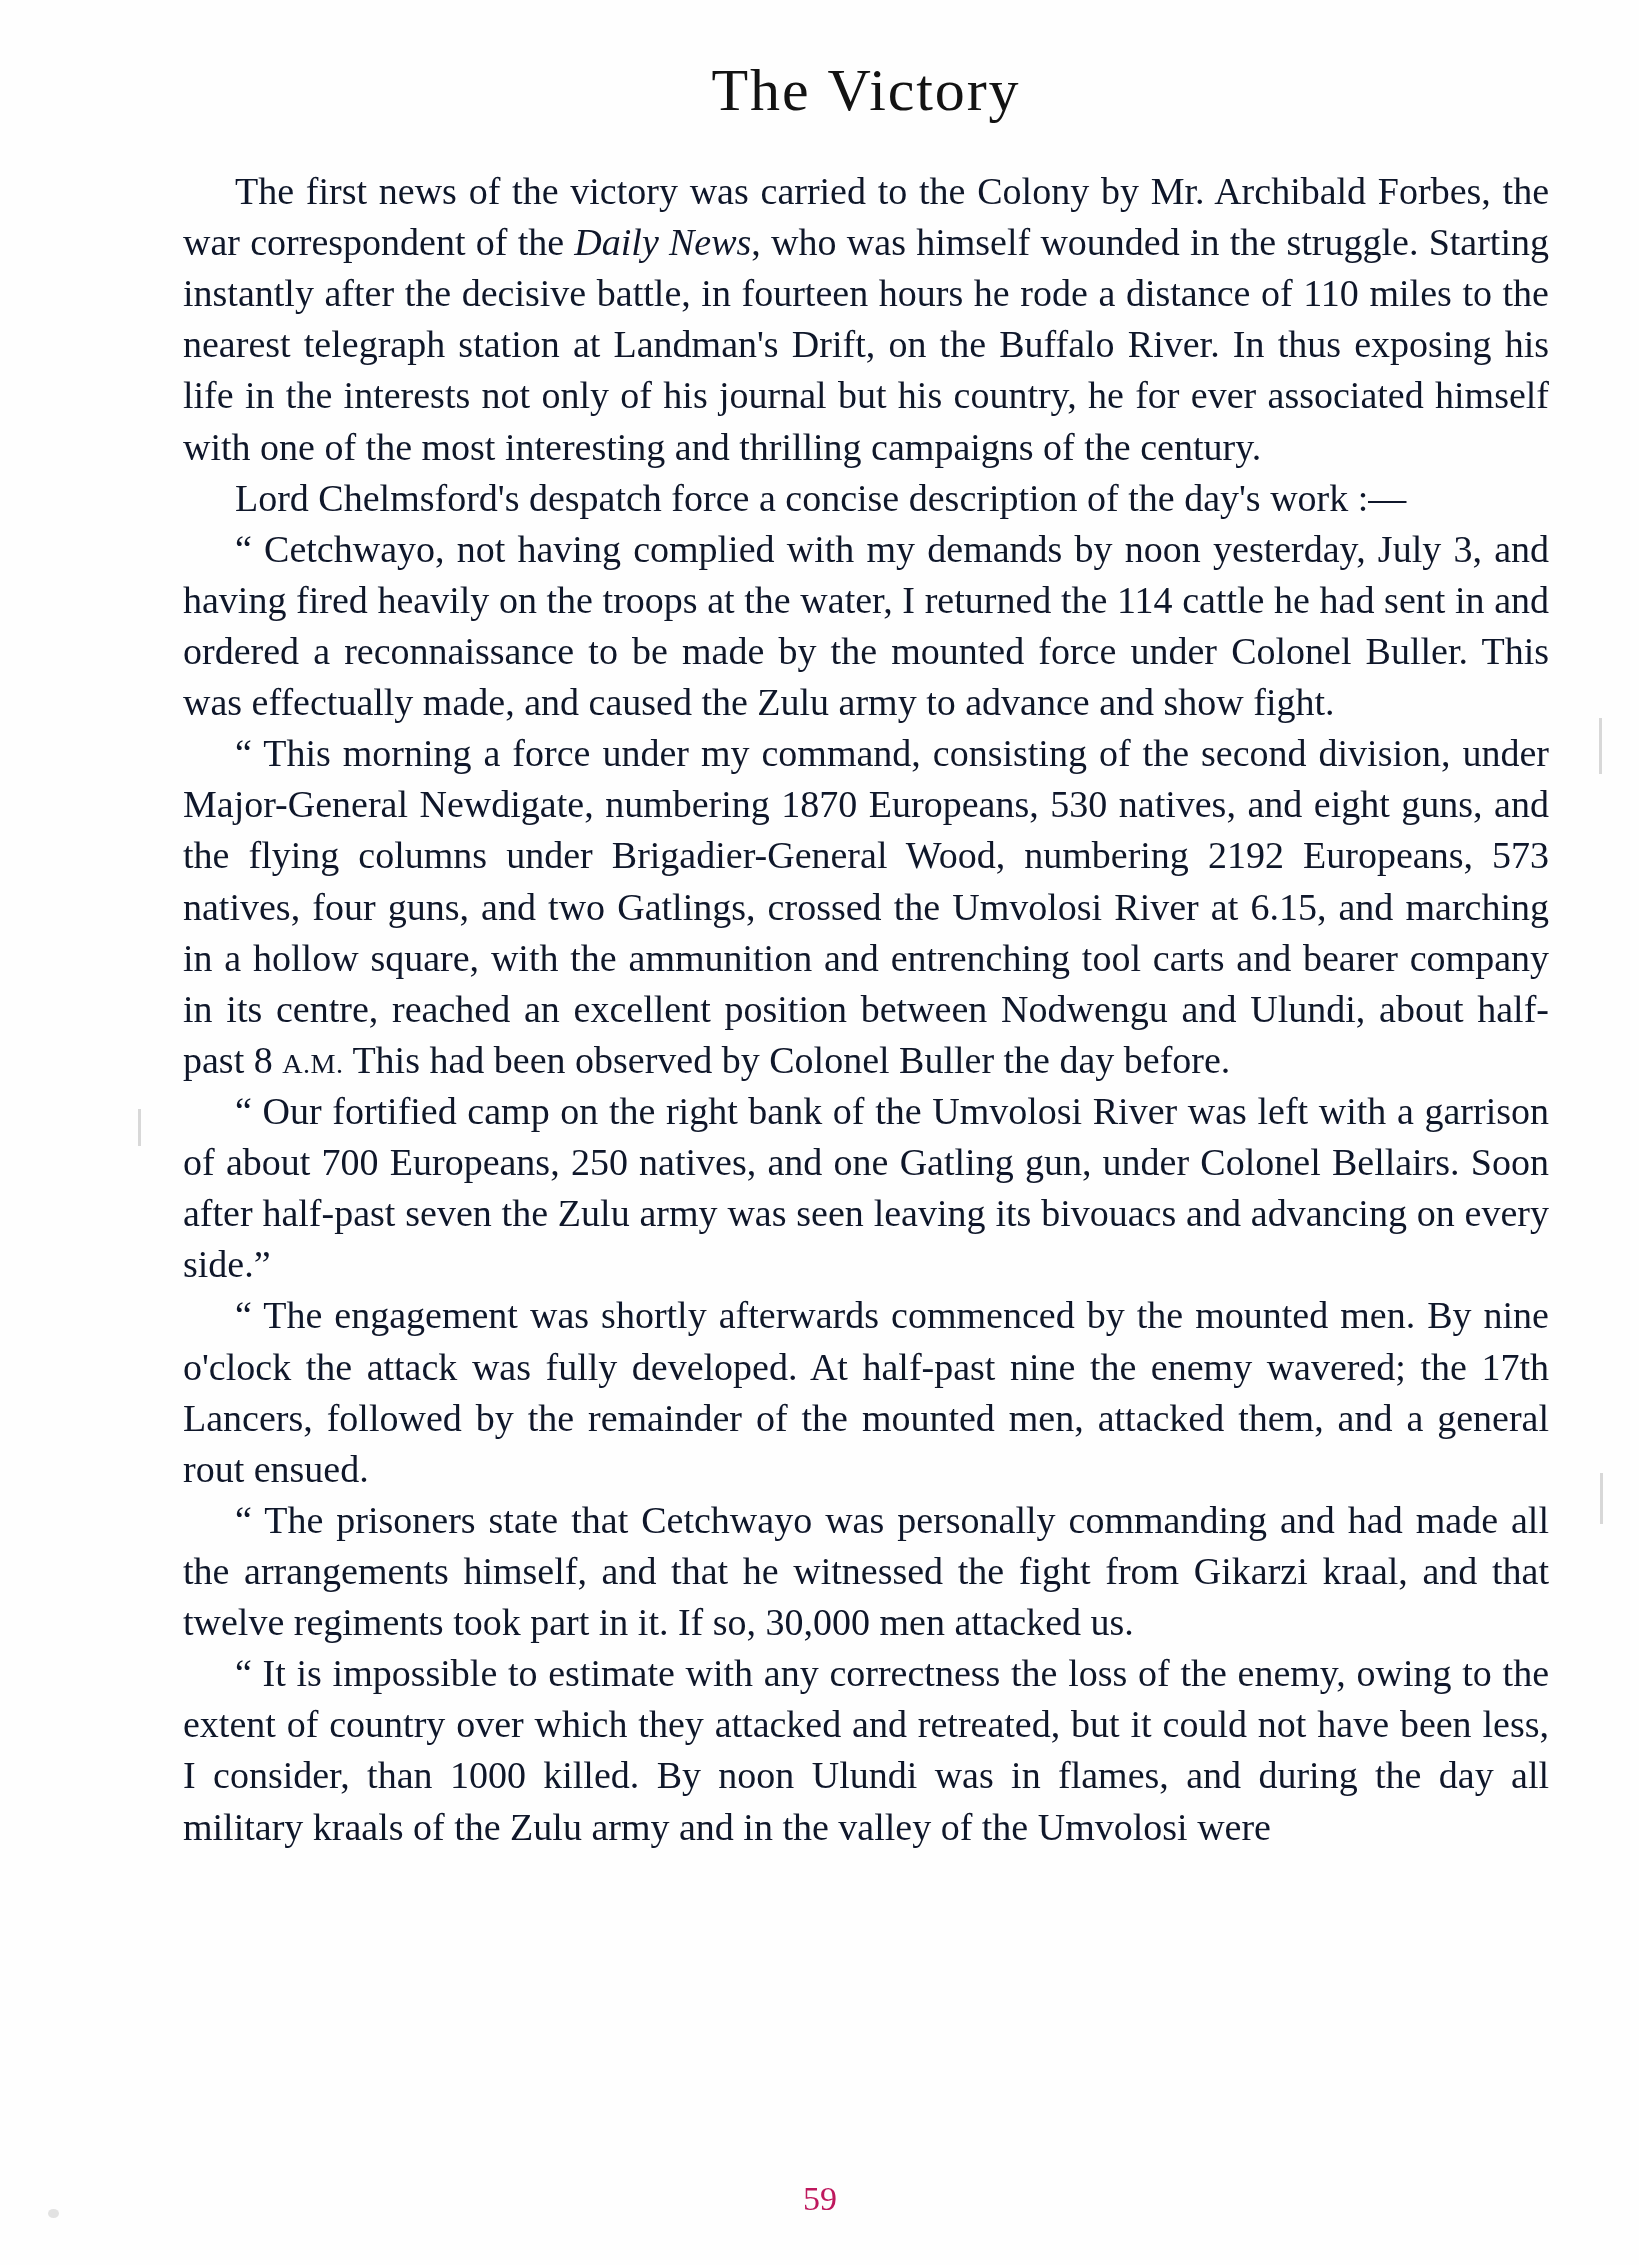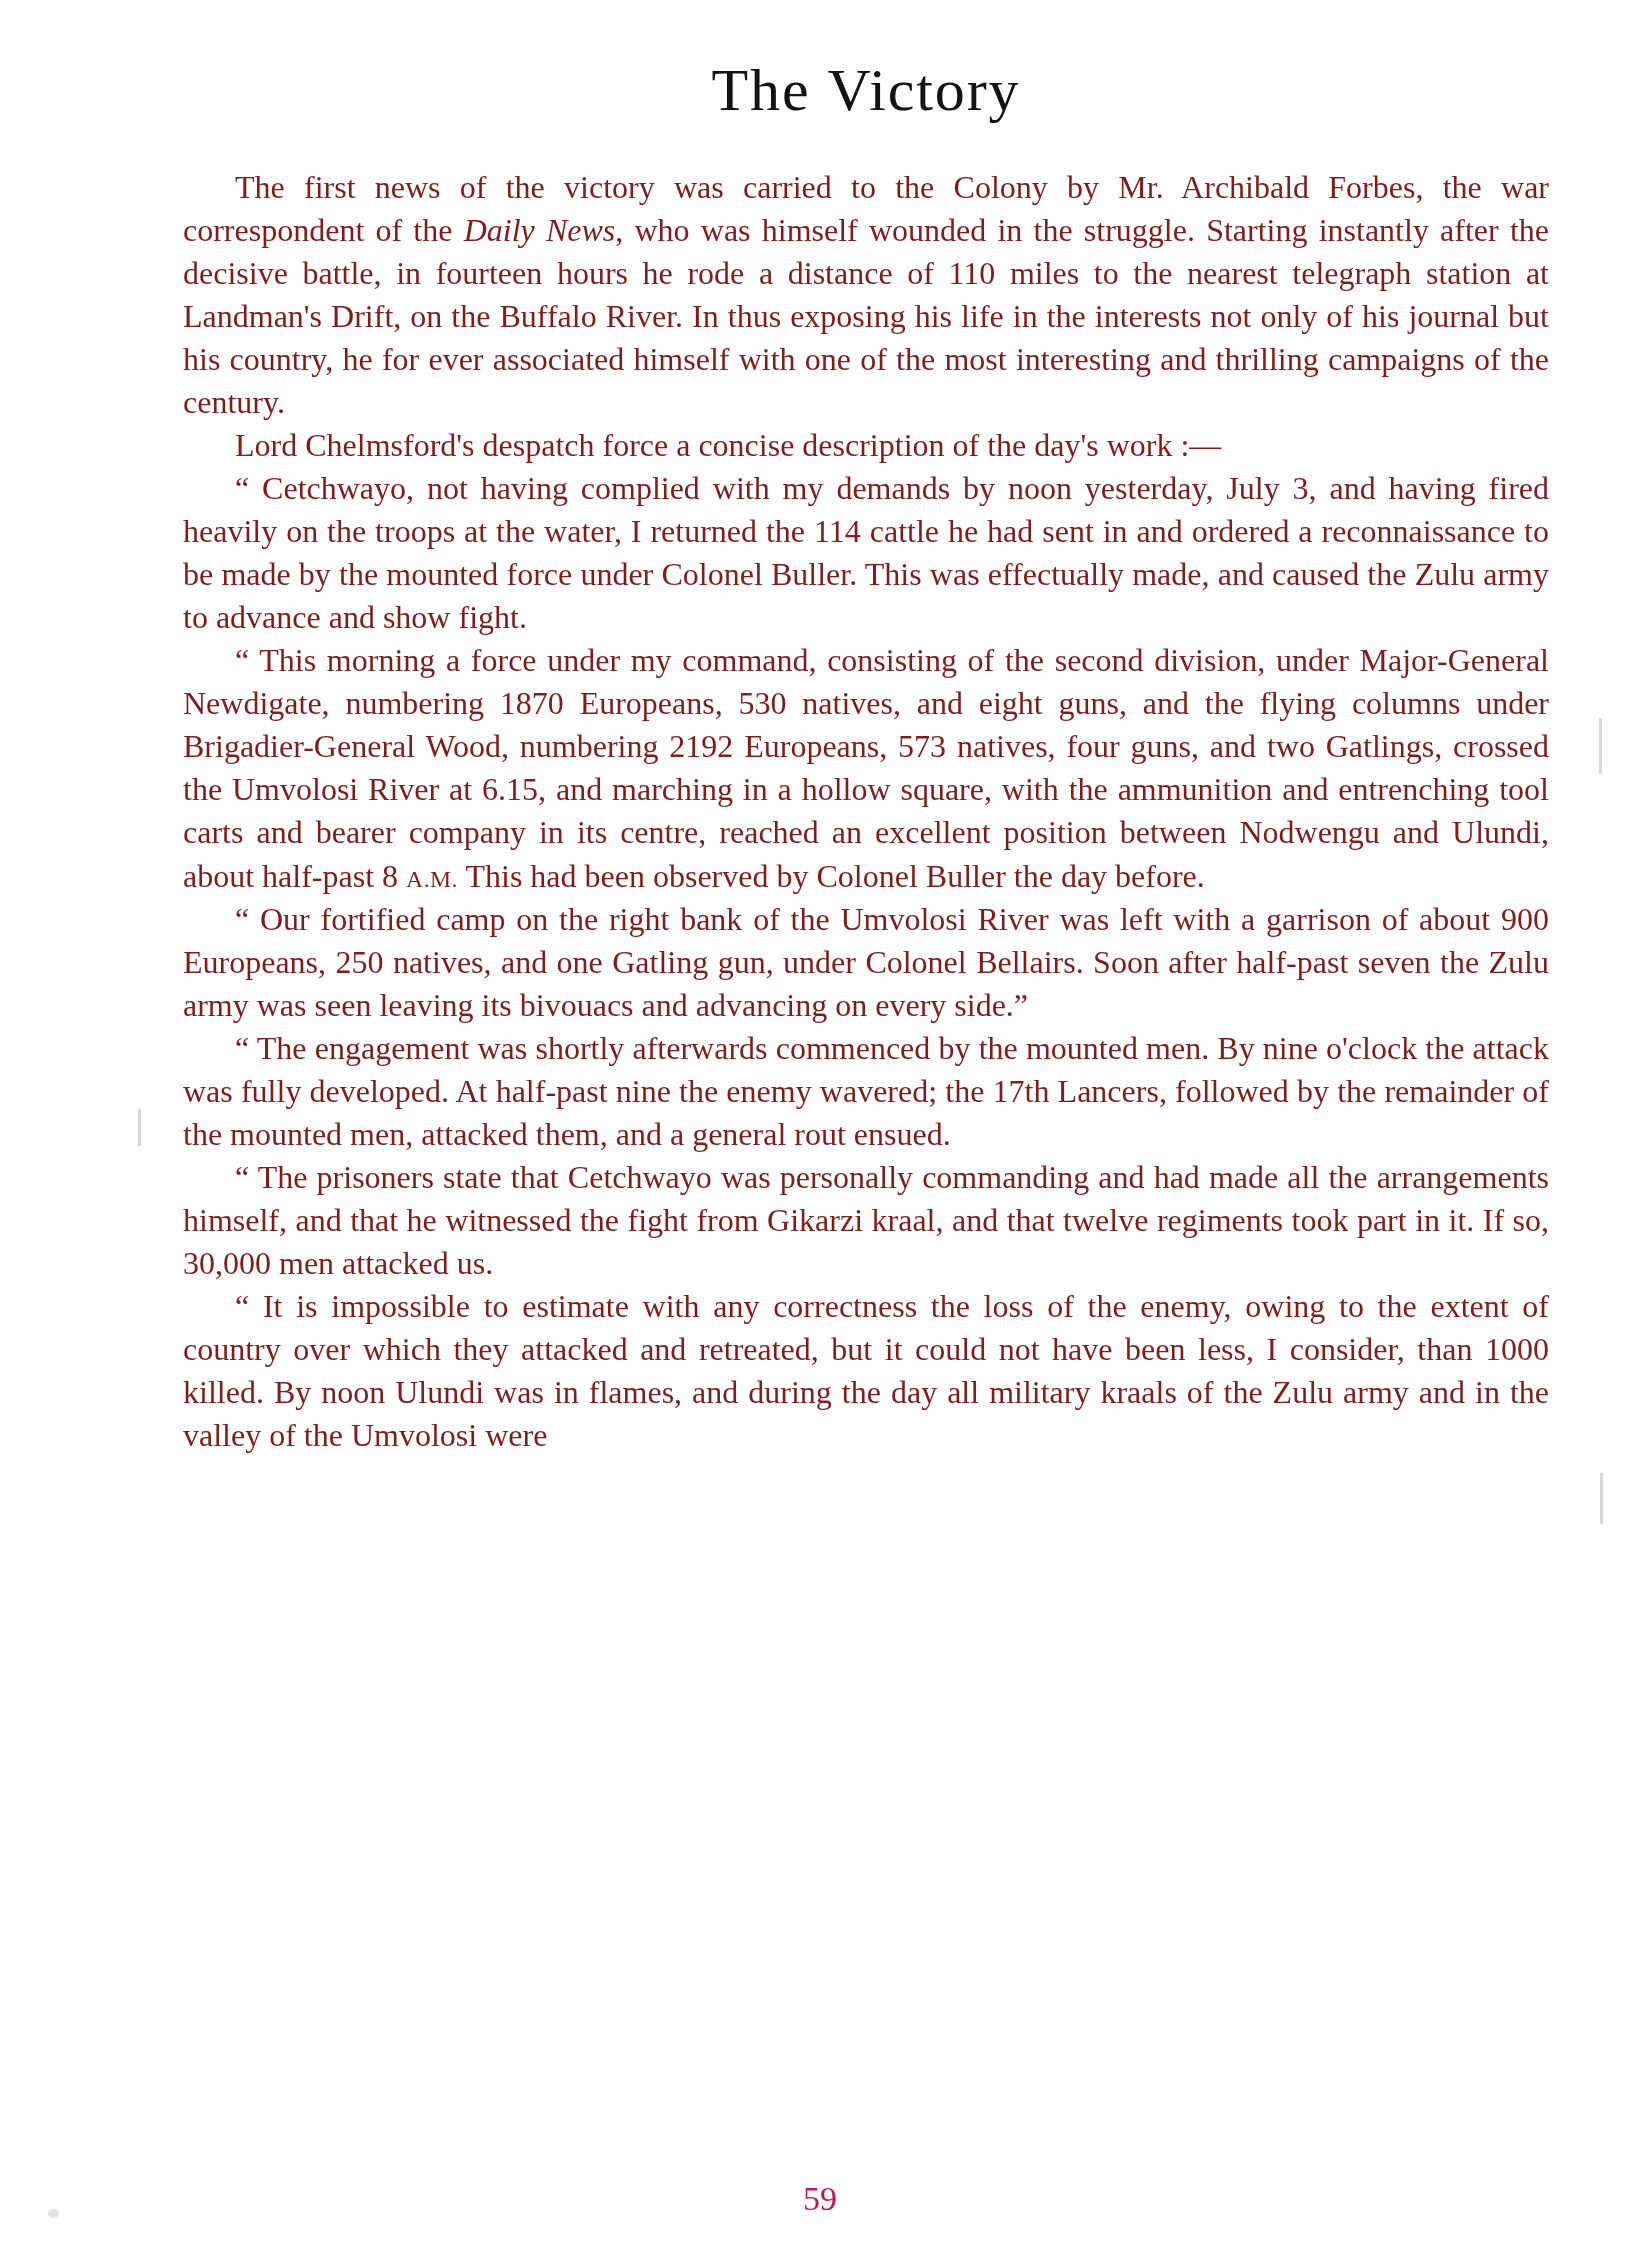--- a/index.html
+++ b/index.html
@@ -32,25 +32,25 @@
     font-family: "Liberation Serif", serif;
     font-size: 60px;
     font-weight: 400;
     letter-spacing: 1.9px;
     text-align: center;
     margin: 0 0 41px 0;
     color: #131313;
   }
   .page-title .sp { display: inline-block; width: 17px; }
   .body-text {
-    font-size: 32px;
+    font-size: 38px;
     line-height: 1.345;
     text-align: justify;
     text-justify: inter-word;
-    color: #7f1d1d;
+    color: #0f172a;
   }
   .para {
     margin: 0;
     text-indent: 52px;
     text-align: justify;
     text-align-last: left;
   }
   .para em { font-style: italic; }
   .smallcaps {
     font-size: 0.74em;
@@ -86,21 +86,21 @@
   <div class="edge-mark em4"></div>
 
   <div class="content">
     <h1 class="page-title">The<span class="sp"></span>Victory</h1>
 
     <div class="body-text">
       <p class="para">The first news of the victory was carried to the Colony by Mr. Archibald Forbes, the war correspondent of the <em>Daily News</em>, who was himself wounded in the struggle.  Starting instantly after the decisive battle, in fourteen hours he rode a distance of 110 miles to the nearest telegraph station at Landman's Drift, on the Buffalo River.  In thus exposing his life in the interests not only of his journal but his country, he for ever associated himself with one of the most interesting and thrilling campaigns of the century.</p>
       <p class="para">Lord Chelmsford's despatch force a concise description of the day's work :—</p>
       <p class="para">“ Cetchwayo, not having complied with my demands by noon yesterday, July 3, and having fired heavily on the troops at the water, I returned the 114 cattle he had sent in and ordered a reconnaissance to be made by the mounted force under Colonel Buller.  This was effectually made, and caused the Zulu army to advance and show fight.</p>
       <p class="para">“ This morning a force under my command, consisting of the second division, under Major-General Newdigate, numbering 1870 Europeans, 530 natives, and eight guns, and the flying columns under Brigadier-General Wood, numbering 2192 Europeans, 573 natives, four guns, and two Gatlings, crossed the Umvolosi River at 6.15, and marching in a hollow square, with the ammunition and entrenching tool carts and bearer company in its centre, reached an excellent position between Nodwengu and Ulundi, about half-past 8 <span class="smallcaps">A.M.</span>  This had been observed by Colonel Buller the day before.</p>
-      <p class="para">“ Our fortified camp on the right bank of the Umvolosi River was left with a garrison of about 900 Europeans, 250 natives, and one Gatling gun, under Colonel Bellairs.  Soon after half-past seven the Zulu army was seen leaving its bivouacs and advancing on every side.”</p>
+      <p class="para">“ Our fortified camp on the right bank of the Umvolosi River was left with a garrison of about 700 Europeans, 250 natives, and one Gatling gun, under Colonel Bellairs.  Soon after half-past seven the Zulu army was seen leaving its bivouacs and advancing on every side.”</p>
       <p class="para">“ The engagement was shortly afterwards commenced by the mounted men.  By nine o'clock the attack was fully developed.  At half-past nine the enemy wavered; the 17th Lancers, followed by the remainder of the mounted men, attacked them, and a general rout ensued.</p>
       <p class="para">“ The prisoners state that Cetchwayo was personally commanding and had made all the arrangements himself, and that he witnessed the fight from Gikarzi kraal, and that twelve regiments took part in it.  If so, 30,000 men attacked us.</p>
       <p class="para">“ It is impossible to estimate with any correctness the loss of the enemy, owing to the extent of country over which they attacked and retreated, but it could not have been less, I consider, than 1000 killed.  By noon Ulundi was in flames, and during the day all military kraals of the Zulu army and in the valley of the Umvolosi were</p>
     </div>
   </div>
 
   <div class="folio">59</div>
 </div>
 
 

